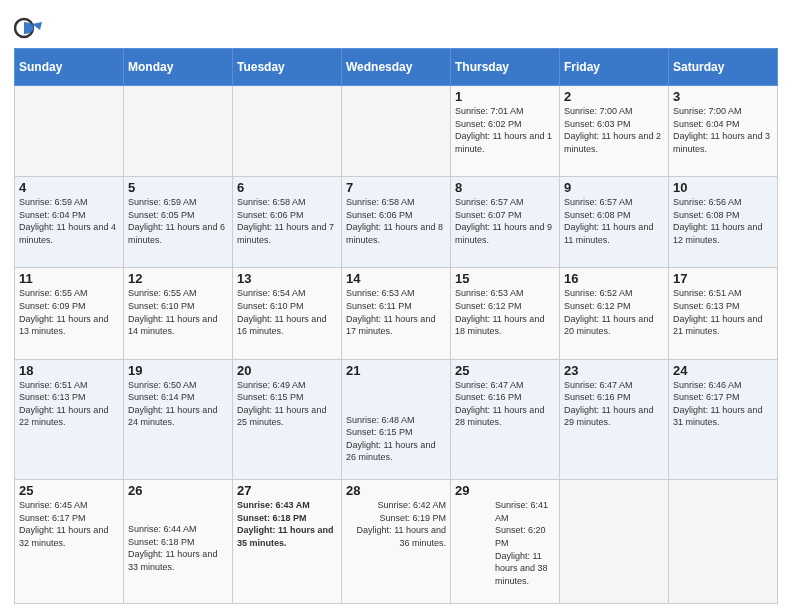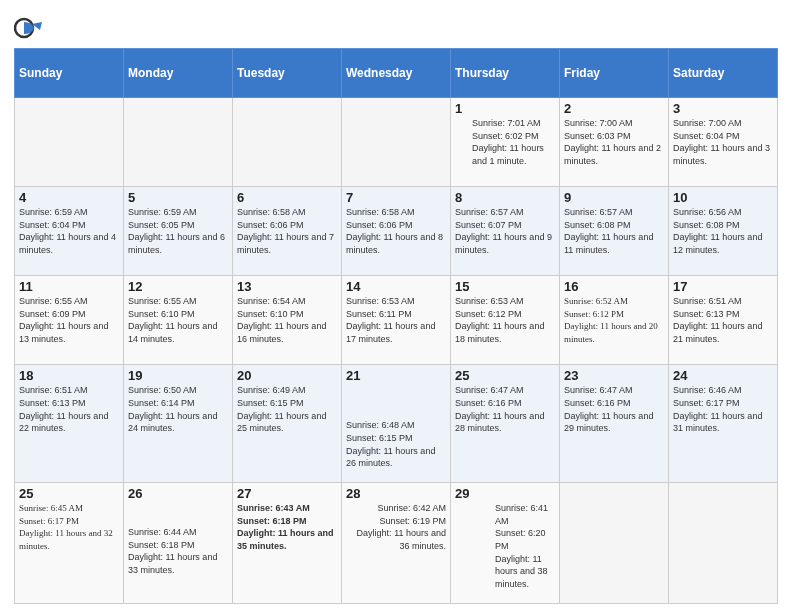--- a/index.html
+++ b/index.html
@@ -65,21 +65,21 @@
       width: 100%;
       border-collapse: collapse;
       flex: 1;
       table-layout: fixed;
     }
     .calendar thead tr th {
       background-color: #3a78c9;
       color: #fff;
       font-size: 12px;
       font-weight: bold;
-      padding: 17px 4px;
+      padding: 11px 4px;
       text-align: left;
       border: 1px solid #5a90d9;
     }
     .calendar tbody tr td {
       border: 1px solid #ccc;
       vertical-align: top;
       padding: 3px 4px;
       font-size: 9.5px;
       color: #333;
       background: #fff;
@@ -140,21 +140,21 @@
         </tr>
     </thead>
     <tbody>
     <tr>
           <td class="empty"></td>
           <td class="empty"></td>
           <td class="empty"></td>
           <td class="empty"></td>
           <td>
             <span class="day-num">1</span>
-            <div class="day-info" style="white-space: pre-line; margin-left: 17px;">Sunrise: 7:01 AM
+            <div class="day-info" style="white-space: pre-line;">Sunrise: 7:01 AM
 Sunset: 6:02 PM
 Daylight: 11 hours and 1 minute.</div>
           </td>
           <td>
             <span class="day-num">2</span>
             <div class="day-info" style="white-space: pre-line;">Sunrise: 7:00 AM
 Sunset: 6:03 PM
 Daylight: 11 hours and 2 minutes.</div>
           </td>
           <td>
@@ -234,21 +234,21 @@
 Daylight: 11 hours and 17 minutes.</div>
           </td>
           <td>
             <span class="day-num">15</span>
             <div class="day-info" style="white-space: pre-line;">Sunrise: 6:53 AM
 Sunset: 6:12 PM
 Daylight: 11 hours and 18 minutes.</div>
           </td>
           <td>
             <span class="day-num">16</span>
-            <div class="day-info" style="white-space: pre-line; font-family: Liberation Serif, serif;">Sunrise: 6:52 AM
+            <div class="day-info" style="white-space: pre-line;">Sunrise: 6:52 AM
 Sunset: 6:12 PM
 Daylight: 11 hours and 20 minutes.</div>
           </td>
           <td>
             <span class="day-num">17</span>
             <div class="day-info" style="white-space: pre-line;">Sunrise: 6:51 AM
 Sunset: 6:13 PM
 Daylight: 11 hours and 21 minutes.</div>
           </td>
         </tr>
@@ -292,21 +292,21 @@
           <td>
             <span class="day-num">24</span>
             <div class="day-info" style="white-space: pre-line;">Sunrise: 6:46 AM
 Sunset: 6:17 PM
 Daylight: 11 hours and 31 minutes.</div>
           </td>
         </tr>
         <tr>
           <td>
             <span class="day-num">25</span>
-            <div class="day-info" style="white-space: pre-line; font-family: Liberation Serif, serif;">Sunrise: 6:45 AM
+            <div class="day-info" style="white-space: pre-line;">Sunrise: 6:45 AM
 Sunset: 6:17 PM
 Daylight: 11 hours and 32 minutes.</div>
           </td>
           <td>
             <span class="day-num">26</span>
             <div class="day-info" style="white-space: pre-line; margin-top: 25px;">Sunrise: 6:44 AM
 Sunset: 6:18 PM
 Daylight: 11 hours and 33 minutes.</div>
           </td>
           <td>

